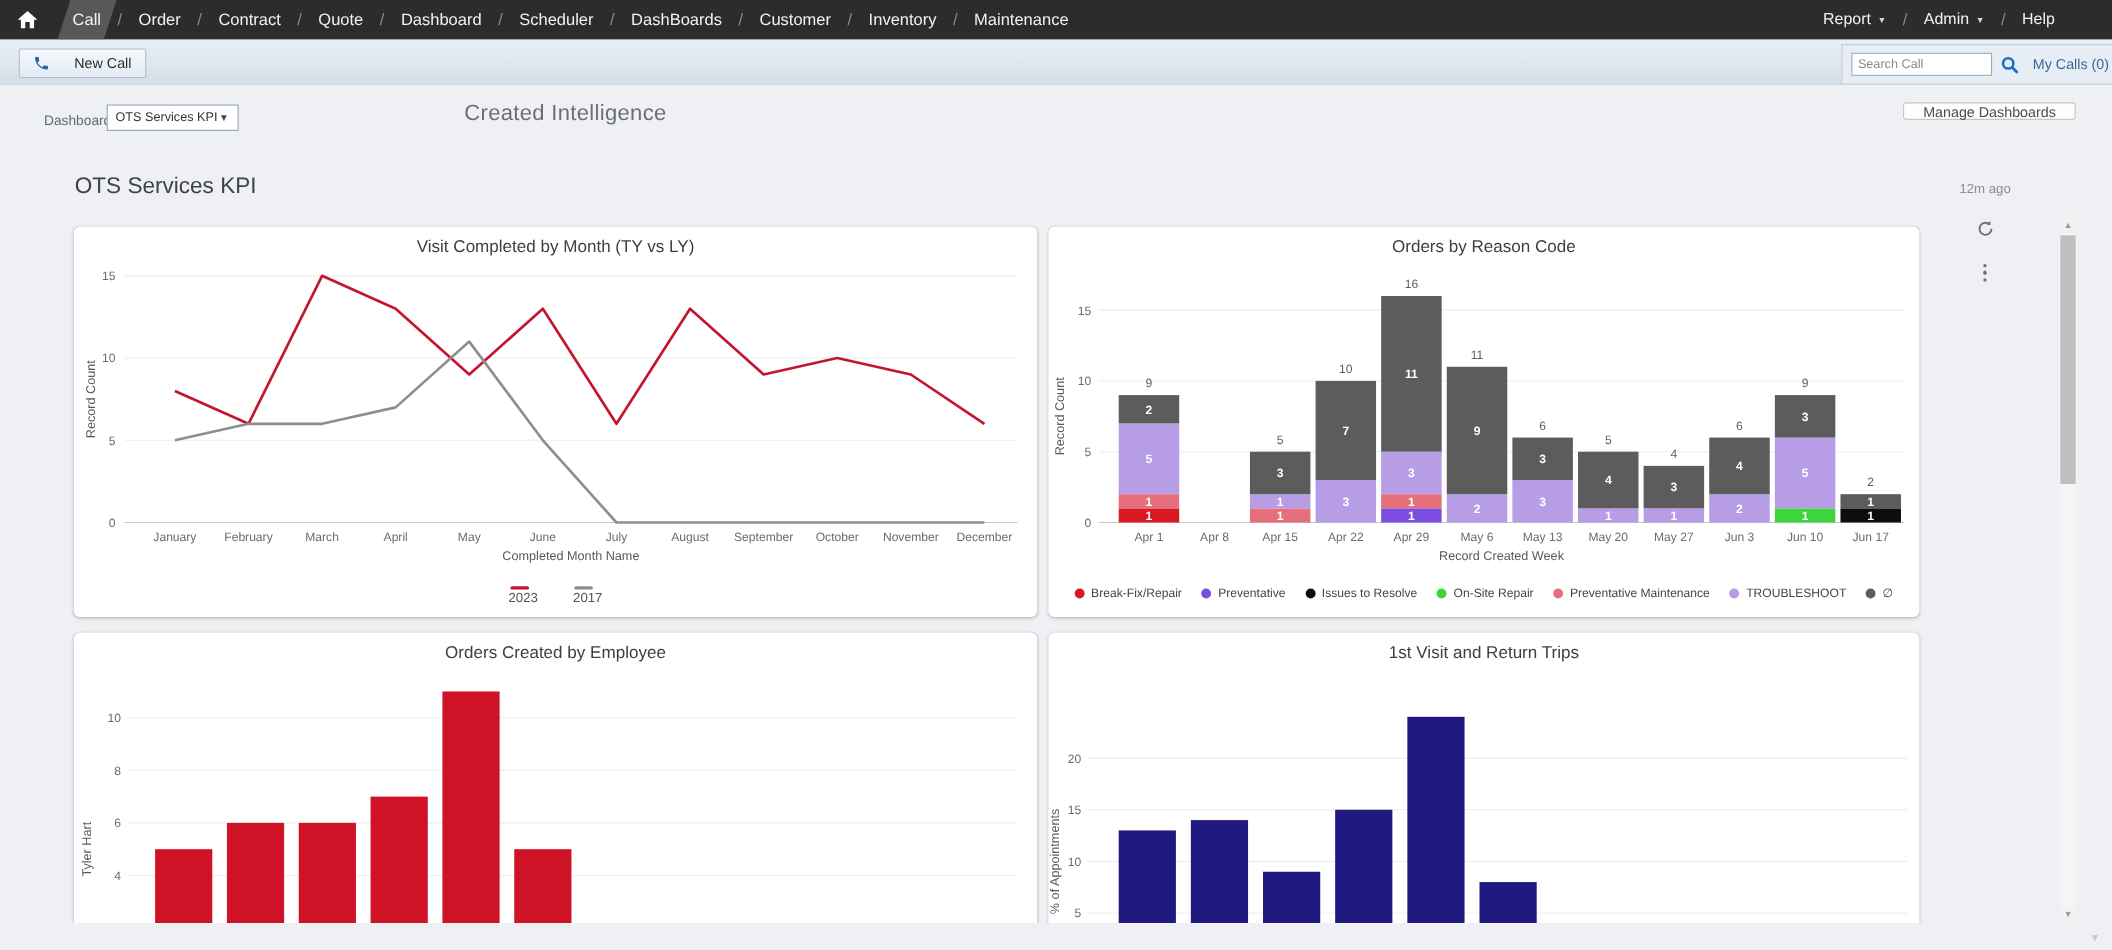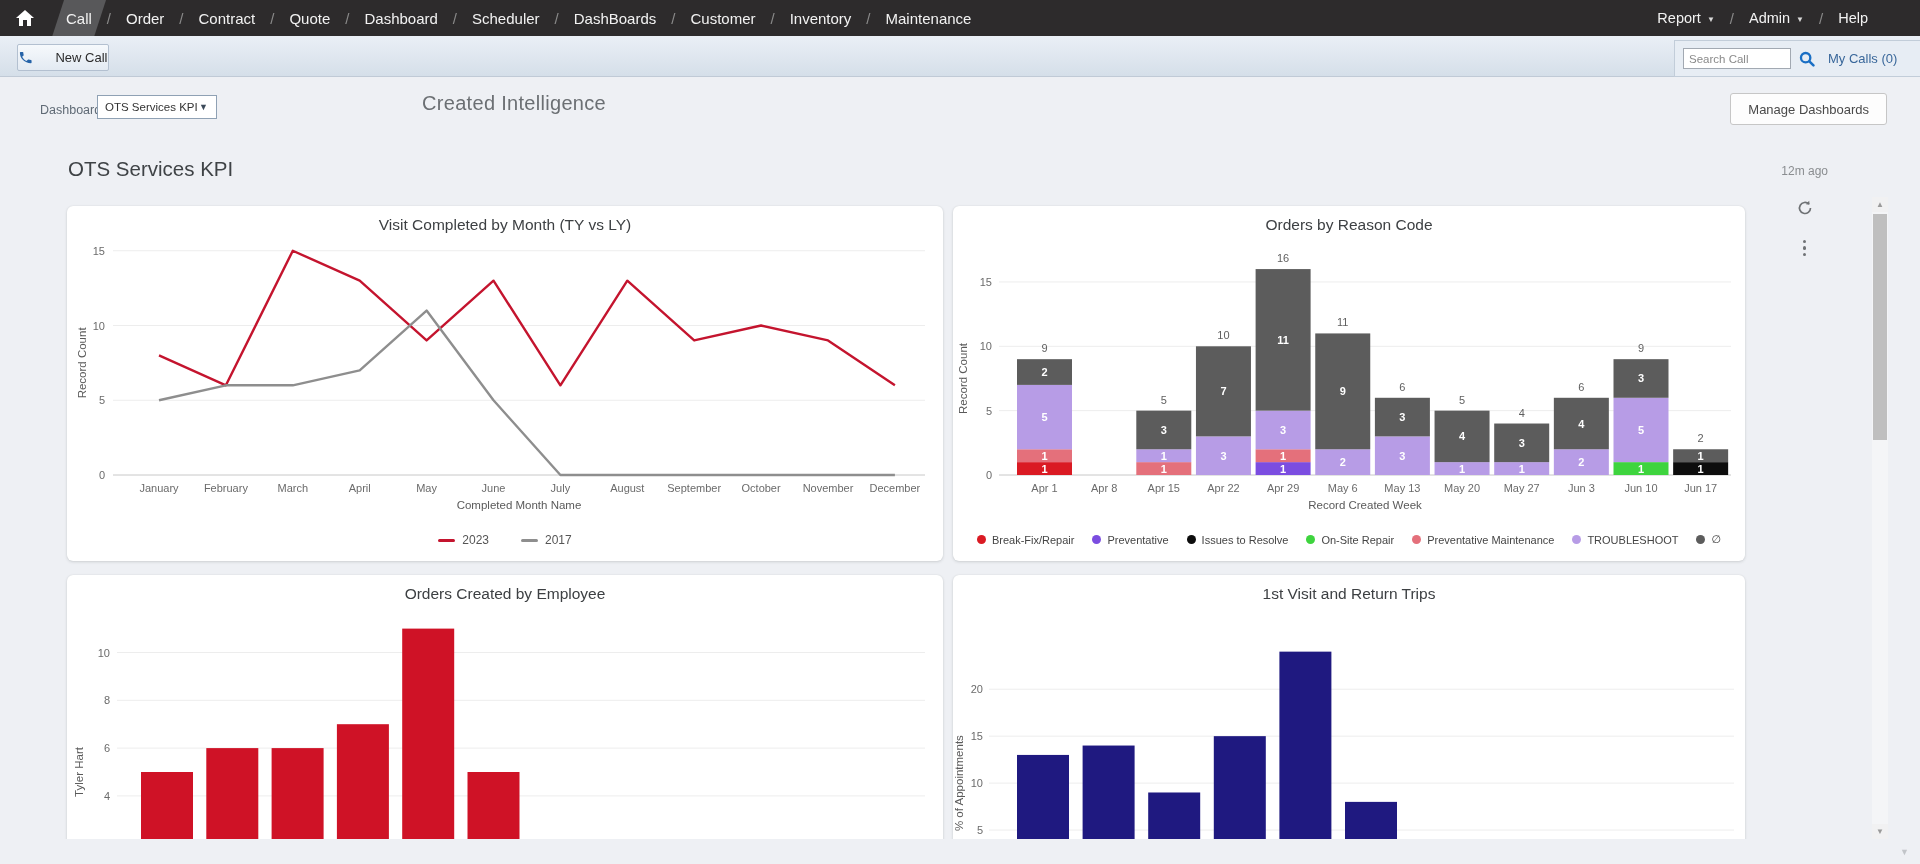--- a/index.html
+++ b/index.html
@@ -15,40 +15,40 @@
   .nav-item.active::before { content:""; position:absolute; left:2px; right:2px; top:-8px; bottom:-8px;
     background:#58585a; transform:skewX(-18deg); z-index:0; }
   .nav-item span { position:relative; z-index:1; }
   .nav-sep { color:#8a8a8a; margin:0 5px; font-size:15px; }
   #nav-right { margin-left:auto; margin-right:42px; display:flex; align-items:center; font-size:14.5px; }
   .nav-caret { font-size:8px; color:#d8d8d8; margin-left:6px; position:relative; top:-1px; }
 
   
   #toolbar { position:absolute; left:0; top:36px; width:1920px; height:41px;
     background:linear-gradient(#eaeff6,#d5dfe9); border-bottom:1px solid #c0cad6; }
-  #new-call-btn { position:absolute; left:17px; top:8px; width:92px; height:27px;
+  #new-call-btn { position:absolute; left:17px; top:8px; width:116px; height:27px;
     background:linear-gradient(#f6f9fc,#e3eaf2); border:1px solid #b3c0d0; border-radius:2px;
     display:flex; align-items:center; justify-content:center; gap:22px; font-size:13px; color:#2b2b2b; cursor:pointer; }
   #toolbar-right { position:absolute; right:0; top:4px; width:246px; height:37px;
     background:#e7edf4; border:1px solid #c2cdd9; border-right:none; display:flex; align-items:center; }
-  #search-call { width:108px; height:21px; margin-left:8px; border:1px solid #a2a9b2;
+  #search-call { width:128px; height:21px; margin-left:8px; border:1px solid #a2a9b2;
     font-size:11.5px; padding:0 5px; color:#333; background:#fff; }
   #search-call::placeholder { color:#8a8a8a; }
   #search-btn { margin-left:7px; cursor:pointer; display:flex; }
   #my-calls { margin-left:12px; font-size:13px; color:#39679a; cursor:pointer; white-space:nowrap; }
 
   
   #dash-label { position:absolute; left:40px; top:103px; font-size:12.5px; color:#5f6a75; }
   #dash-select { position:absolute; left:97px; top:95px; width:120px; height:24px; background:#fff;
     border:1px solid #8fa1b4; display:flex; align-items:center; cursor:pointer; }
   #dash-select .val { font-size:11.5px; color:#333; margin-left:7px; flex:1; white-space:nowrap; }
   #dash-select .caret { font-size:9px; color:#3c4a5a; margin-right:8px; }
   #page-title { position:absolute; left:514px; top:92px; transform:translateX(-50%);
     font-size:20px; font-weight:300; color:#6b6f73; letter-spacing:.3px; white-space:nowrap; }
-  #manage-btn { position:absolute; right:33px; top:93px; height:32px; padding:0 17px;
+  #manage-btn { position:absolute; right:33px; top:93px; height:16px; padding:0 17px;
     background:#fdfdfd; border:1px solid #c6c6c6; border-radius:3px; font-size:13px; color:#4a4a4a;
     display:flex; align-items:center; cursor:pointer; }
 
   
   #kpi-title { position:absolute; left:68px; top:157px; font-size:20.5px; color:#3f4346; }
   #kpi-meta { position:absolute; right:92px; top:164px; display:flex; align-items:center; gap:22px;flex-direction:column; }
   #kpi-updated { font-size:12px; color:#8a8d90; }
   #refresh-btn, #kebab-btn { cursor:pointer; display:flex; align-items:center; }
   .kebab-dot { width:3.5px; height:3.5px; border-radius:50%; background:#6f7275; margin:1.6px 0; }
 
@@ -56,21 +56,21 @@
   #scrollclip { position:absolute; left:0; top:192px; width:1890px; height:647px; overflow:hidden; }
   .card { position:absolute; background:#fff; border-radius:6px;
     box-shadow:0 1px 3px rgba(60,64,67,.18), 0 0 1px rgba(60,64,67,.12); }
   .chart-title { position:absolute; top:10px; left:0; width:100%; text-align:center;
     font-size:15.5px; color:#3d4043; }
   svg.plot { position:absolute; left:0; top:0; }
   svg text { font-family:"Liberation Sans", sans-serif; }
   .legend { position:absolute; left:0; right:0; top:327px; display:flex; justify-content:center;
     align-items:center; }
   .legend .item { display:flex; align-items:center; cursor:pointer; }
-  #legend-0 .item { margin:0 16px; }
+  #legend-0 .item { margin:0 16px;flex-direction:column; }
   #legend-1 .item { margin:0 9px; }
   .legend .dash { width:17px; height:3px; border-radius:2px; margin-right:7px; }
   .legend .dot { width:9px; height:9px; border-radius:50%; margin-right:6px; }
   #legend-0 .lbl { font-size:12px; color:#555; }
   #legend-1 .lbl { font-size:11px; color:#454545; }
 
   
   #vscroll { position:absolute; left:1872px; top:197px; width:16px; height:642px; background:#f4f5f7; }
   #vscroll .arr { position:absolute; left:0; width:16px; height:15px; display:flex;
     align-items:center; justify-content:center; font-size:8px; color:#9a9a9a; background:#f1f1f2; cursor:pointer; }

